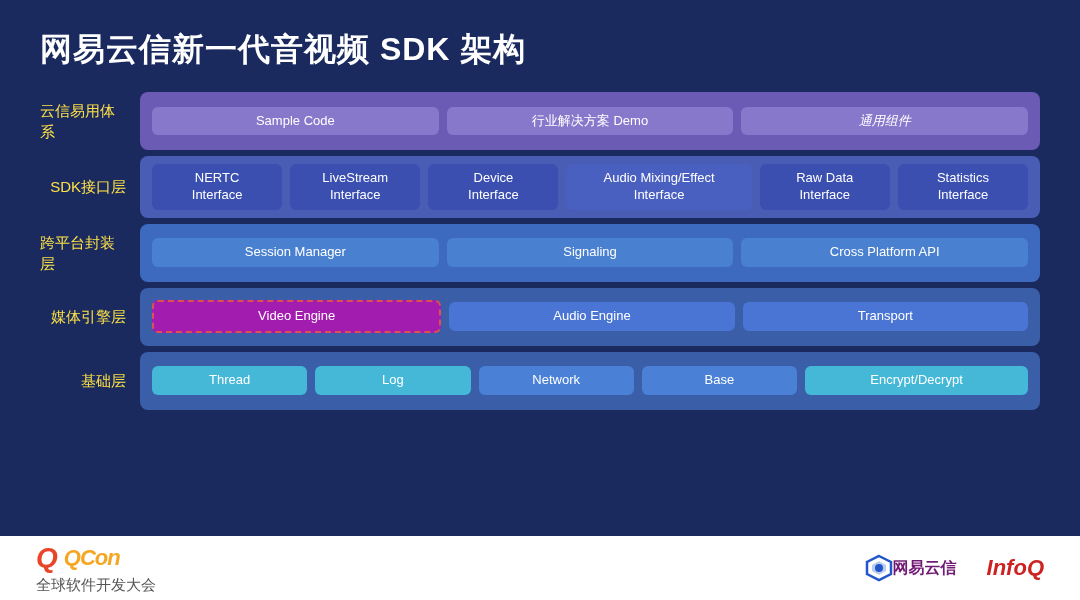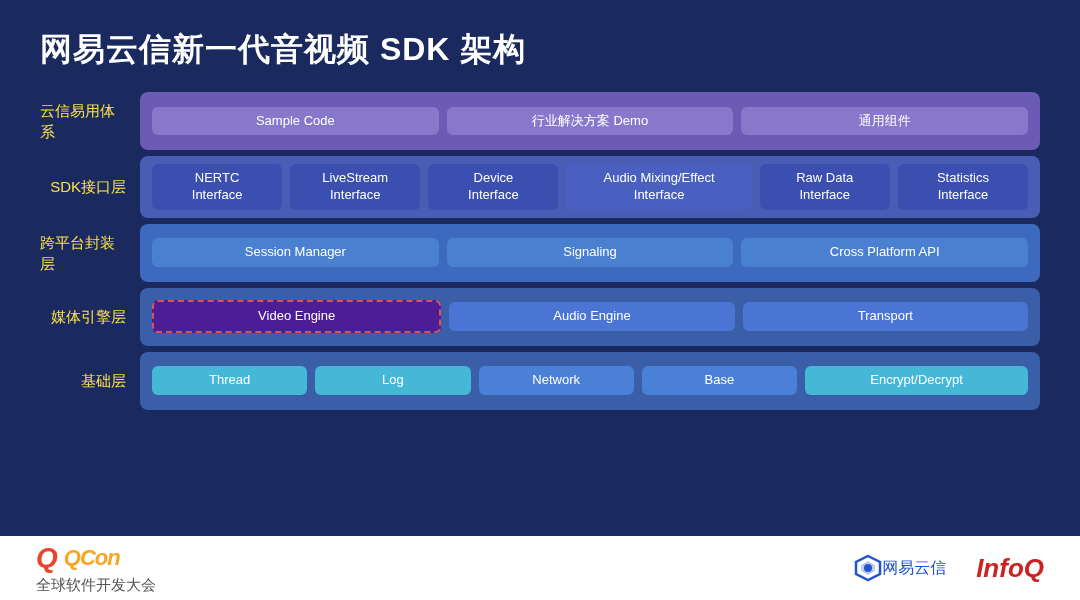--- a/index.html
+++ b/index.html
@@ -87,21 +87,21 @@
     .block-purple-light { background: #8878cc; }
 
     
     .block-blue-dark { background: #3a4fb0; }
     .block-blue-medium { background: #4a60c0; }
 
     
     .block-mid { background: #4a80d0; }
 
     
-    .block-video { background: #4c1d95; border: 2px dashed #e05050; }
+    .block-video { background: #a21caf; border: 2px dashed #e05050; }
     .block-audio { background: #4a75d5; }
     .block-transport { background: #4a75d5; }
 
     
     .block-cyan { background: #45b8d8; }
     .block-blue-base { background: #4a80d5; }
 
     .footer {
       height: 64px;
       background: #ffffff;
@@ -147,50 +147,50 @@
     .footer-right {
       display: flex;
       align-items: center;
       gap: 30px;
     }
 
     .netease-logo {
       display: flex;
       align-items: center;
       gap: 0;
-      color: #1d4ed8;
+      color: #701a75;
       font-size: 16px;
-      font-weight: 400;
+      font-weight: 700;
     }
 
     .netease-icon {
       width: 28px;
       height: 28px;
     }
 
     .infoq-text {
       color: #cc2222;
-      font-size: 26px;
+      font-size: 22px;
       font-weight: 900;
       font-style: italic;
     }
   </style>
 </head>
 <body>
 
 <div class="main-content">
   <div class="title">网易云信新一代音视频 SDK 架构</div>
   <div class="arch-container" id="arch-container">
 
   <div class="layer-row">
         <div class="layer-label">云信易用体系</div>
         <div class="layer-body layer-yixin">
           <div class="block block-purple-light" style="flex: 2 1 0%;">Sample Code</div>
           <div class="block block-purple-light" style="flex: 2 1 0%;">行业解决方案 Demo</div>
-          <div class="block block-purple-light" style="flex: 2 1 0%;">通用组件</div>
+          <div class="block block-purple-light" style="flex: 2 1 0%; font-style: italic;">通用组件</div>
         </div>
       </div>
       <div class="layer-row">
         <div class="layer-label">SDK接口层</div>
         <div class="layer-body layer-sdk">
           <div class="block block-blue-dark" style="flex: 1 1 0%;">NERTC
 Interface</div>
           <div class="block block-blue-dark" style="flex: 1 1 0%;">LiveStream
 Interface</div>
           <div class="block block-blue-dark" style="flex: 1 1 0%;">Device

